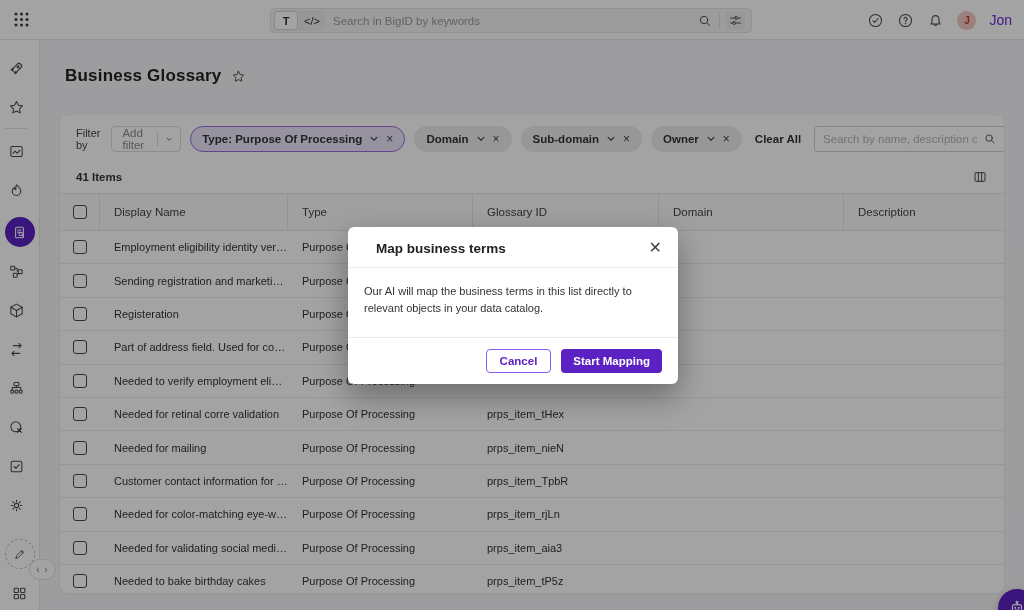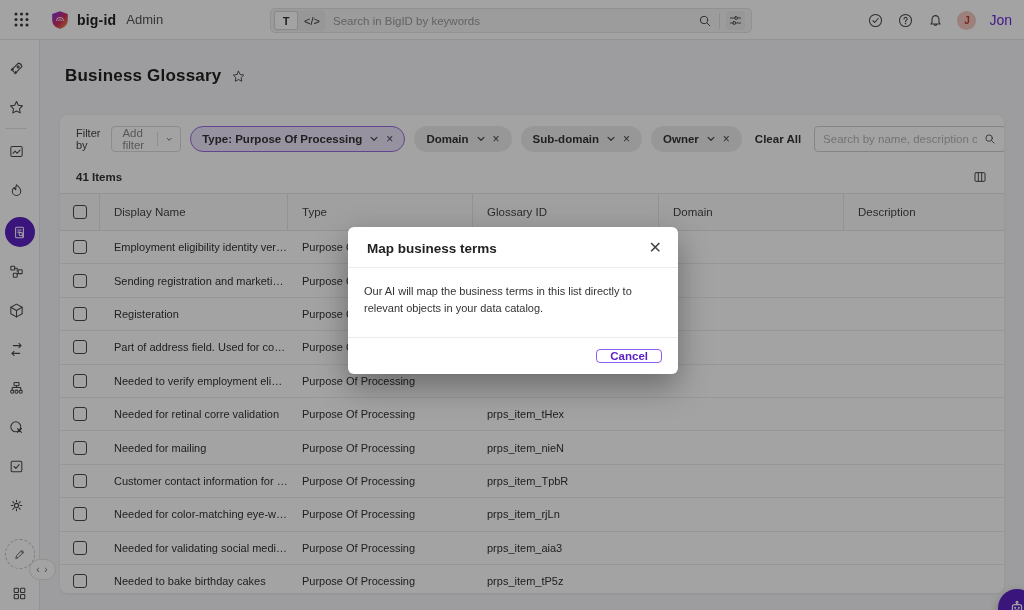--- a/index.html
+++ b/index.html
@@ -77,21 +77,21 @@
   .trow{height:33.4px;border-bottom:1px solid #ececec;cursor:pointer;background:#fff}
   .td{font-size:11px;color:#333;padding-left:14px;white-space:nowrap;overflow:hidden;text-overflow:ellipsis}
   .checkbox{width:14px;height:14px;border:1.5px solid #4a4a4a;border-radius:3px;cursor:pointer}
 
   
   .fab{position:absolute;left:958px;top:549px;width:38px;height:38px;border-radius:50%;background:var(--primary);display:flex;align-items:center;justify-content:center;box-shadow:0 3px 8px rgba(0,0,0,.25);cursor:pointer;z-index:20}
 
   
   .overlay{position:absolute;inset:0;background:rgba(0,0,0,.36);z-index:100}
   .modal{position:absolute;left:348px;top:227px;width:330px;background:#fff;border-radius:6px;box-shadow:0 12px 32px rgba(0,0,0,.35);z-index:110}
-  .modal-head{display:flex;align-items:center;justify-content:space-between;padding:13px 16px 11px 19px;border-bottom:1px solid #ececec}
+  .modal-head{display:flex;align-items:center;justify-content:space-between;padding:13px 16px 11px 28px;border-bottom:1px solid #ececec}
   .modal-title{font-size:13.5px;font-weight:bold;color:#222}
   .modal-close{font-size:16px;color:#444;cursor:pointer;line-height:1}
   .modal-body{padding:15px 16px 20px 16px;font-size:11px;color:#333;line-height:1.55}
   .modal-foot{border-top:1px solid #ececec;padding:11px 16px;display:flex;justify-content:flex-end;gap:10px}
   .btn-cancel{background:#fff;border:1px solid #8b5cf6;color:var(--primary);font-size:11.5px;font-weight:bold;border-radius:4px;padding:0 13px;cursor:pointer;font-family:inherit}
   .btn-primary{background:var(--primary);border:none;color:#fff;font-size:11.5px;font-weight:bold;border-radius:4px;padding:6px 12px;cursor:pointer;font-family:inherit}
 </style>
 </head>
 <body>
 
@@ -104,36 +104,20 @@
           <circle cx="13" cy="2" r="1.5"></circle>
           <circle cx="2" cy="7.5" r="1.5"></circle>
           <circle cx="7.5" cy="7.5" r="1.5"></circle>
           <circle cx="13" cy="7.5" r="1.5"></circle>
           <circle cx="2" cy="13" r="1.5"></circle>
           <circle cx="7.5" cy="13" r="1.5"></circle>
           <circle cx="13" cy="13" r="1.5"></circle>
         </g>
       </svg>
   </span>
-  <div class="logo">
-    <svg width="22" height="22" viewBox="0 0 24 24">
-      <defs>
-          <linearGradient id="lg" x1="0" y1="0" x2="1" y2="1">
-        <stop offset="0" stop-color="#7b2ff7"></stop>
-            <stop offset=".55" stop-color="#d3305d"></stop>
-            <stop offset="1" stop-color="#f7a23b"></stop>
-      </linearGradient>
-        </defs>
-      <path d="M12 2.5l8.5 3v6.5c0 5.2-3.6 8.4-8.5 9.5-4.9-1.1-8.5-4.3-8.5-9.5V5.5z" fill="url(#lg)"></path>
-      <path d="M8.3 13c0-2.1 1.6-3.7 3.7-3.7s3.7 1.6 3.7 3.7" stroke="#fff" fill="none" stroke-width="1.1" opacity=".85"></path>
-      <path d="M10.4 13.2c0-.9.7-1.6 1.6-1.6s1.6.7 1.6 1.6" stroke="#fff" fill="none" stroke-width="1.1" opacity=".85"></path>
-    </svg>
-    <span class="brand">big-id</span>
-    <span class="brand-suffix">Admin</span>
-  </div>
 
   <div class="gsearch">
     <div class="toggle-group">
       <span class="tg sel">T</span>
       <span class="tg">&lt;/&gt;</span>
     </div>
     <input type="text" placeholder="Search in BigID by keywords" style="">
     <div class="gs-right">
       <span>
           <svg class="ic" width="16" height="16" viewBox="0 0 24 24">
@@ -501,14 +485,15 @@
 
 <div class="overlay"></div>
 <div class="modal">
   <div class="modal-head">
     <span class="modal-title">Map business terms</span>
     <span class="modal-close">✕</span>
   </div>
   <div class="modal-body">Our AI will map the business terms in this list directly to relevant objects in your data catalog.</div>
   <div class="modal-foot">
     <button class="btn-cancel">Cancel</button>
+    <button class="btn-primary">Start Mapping</button>
   </div>
 </div>
 
 </body></html>

